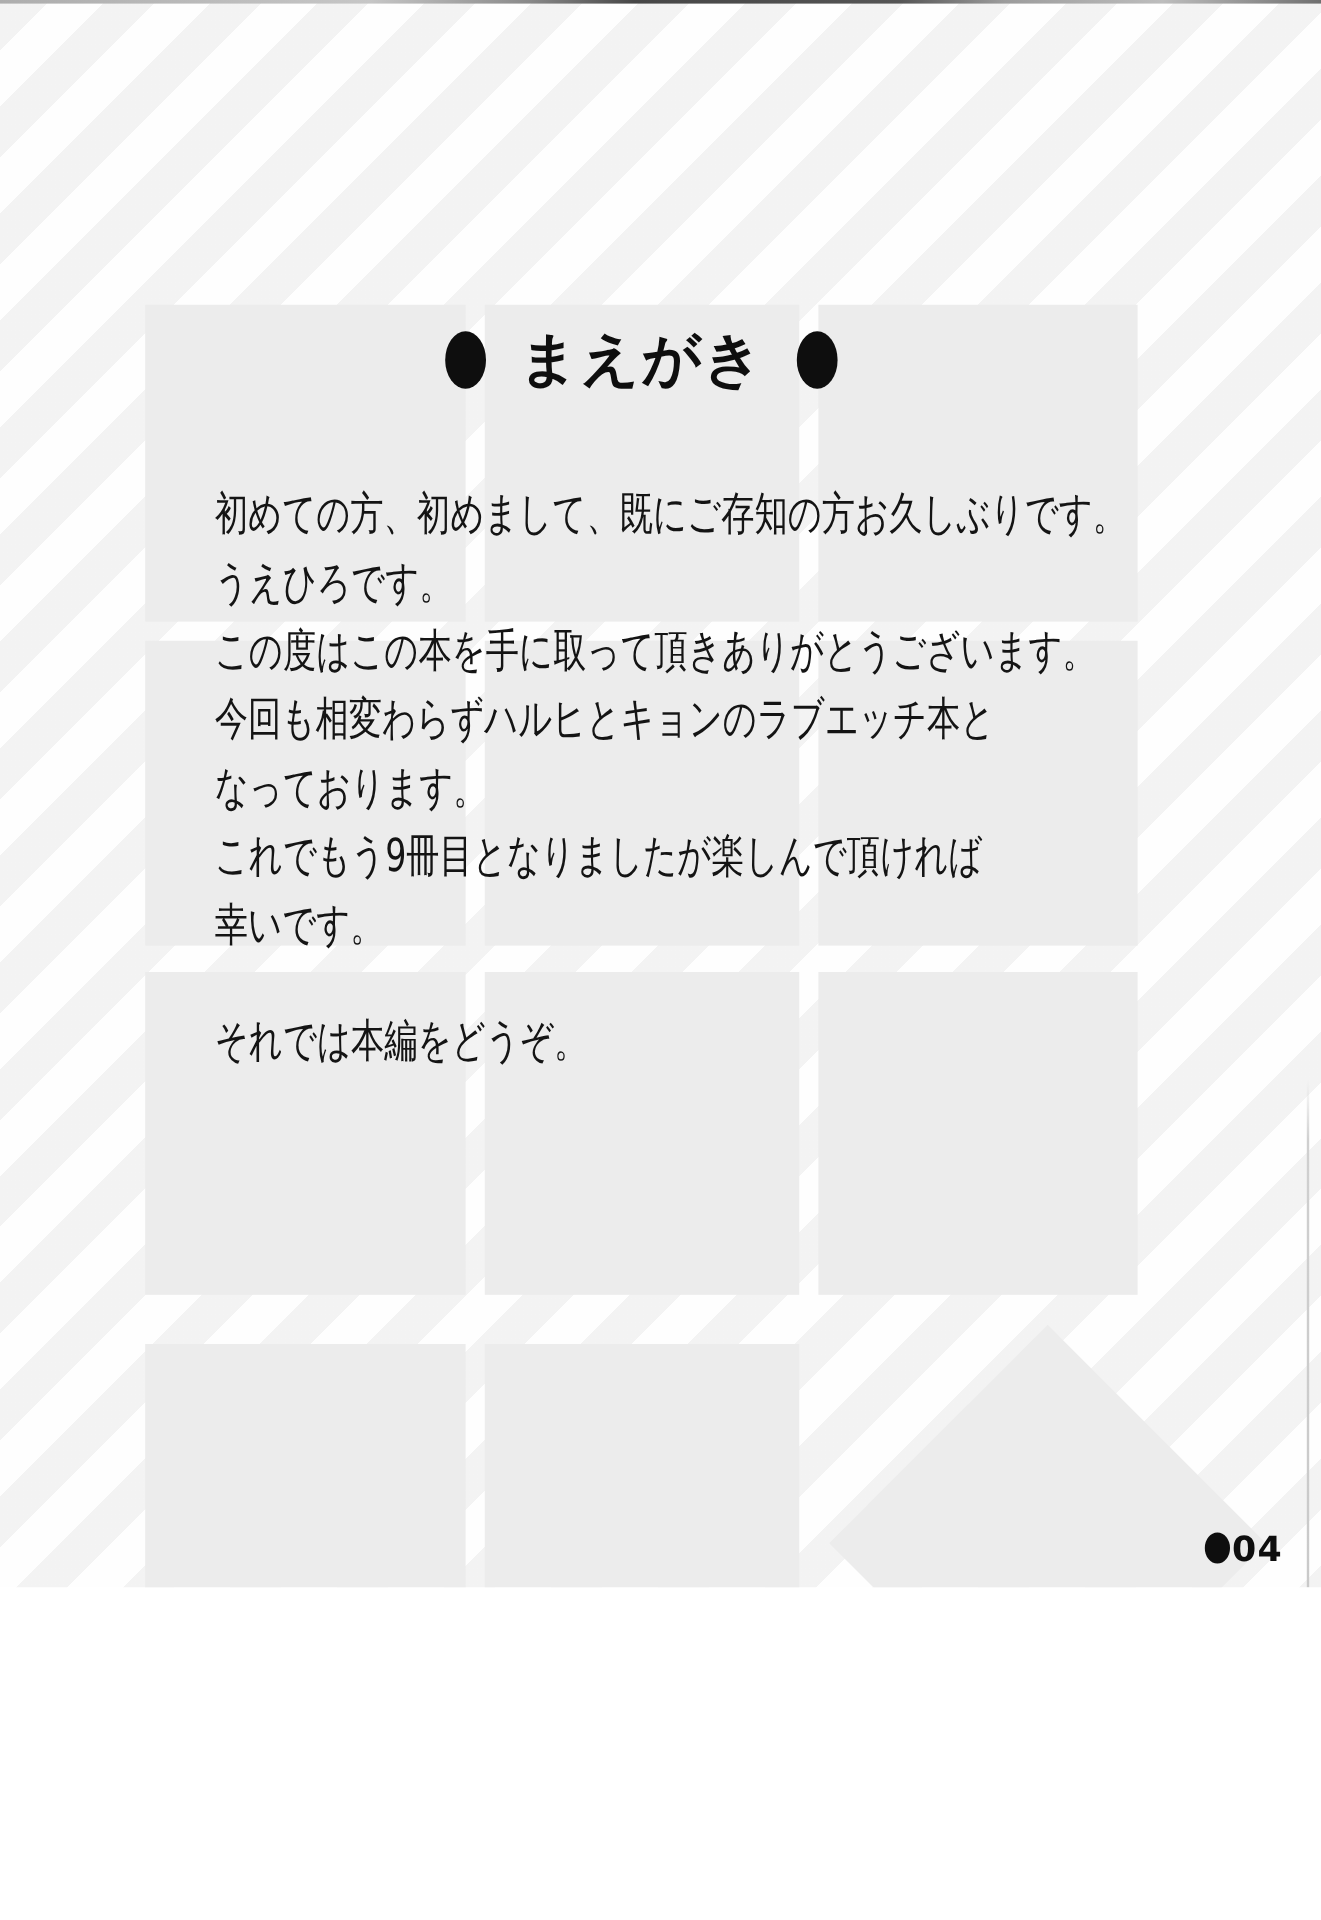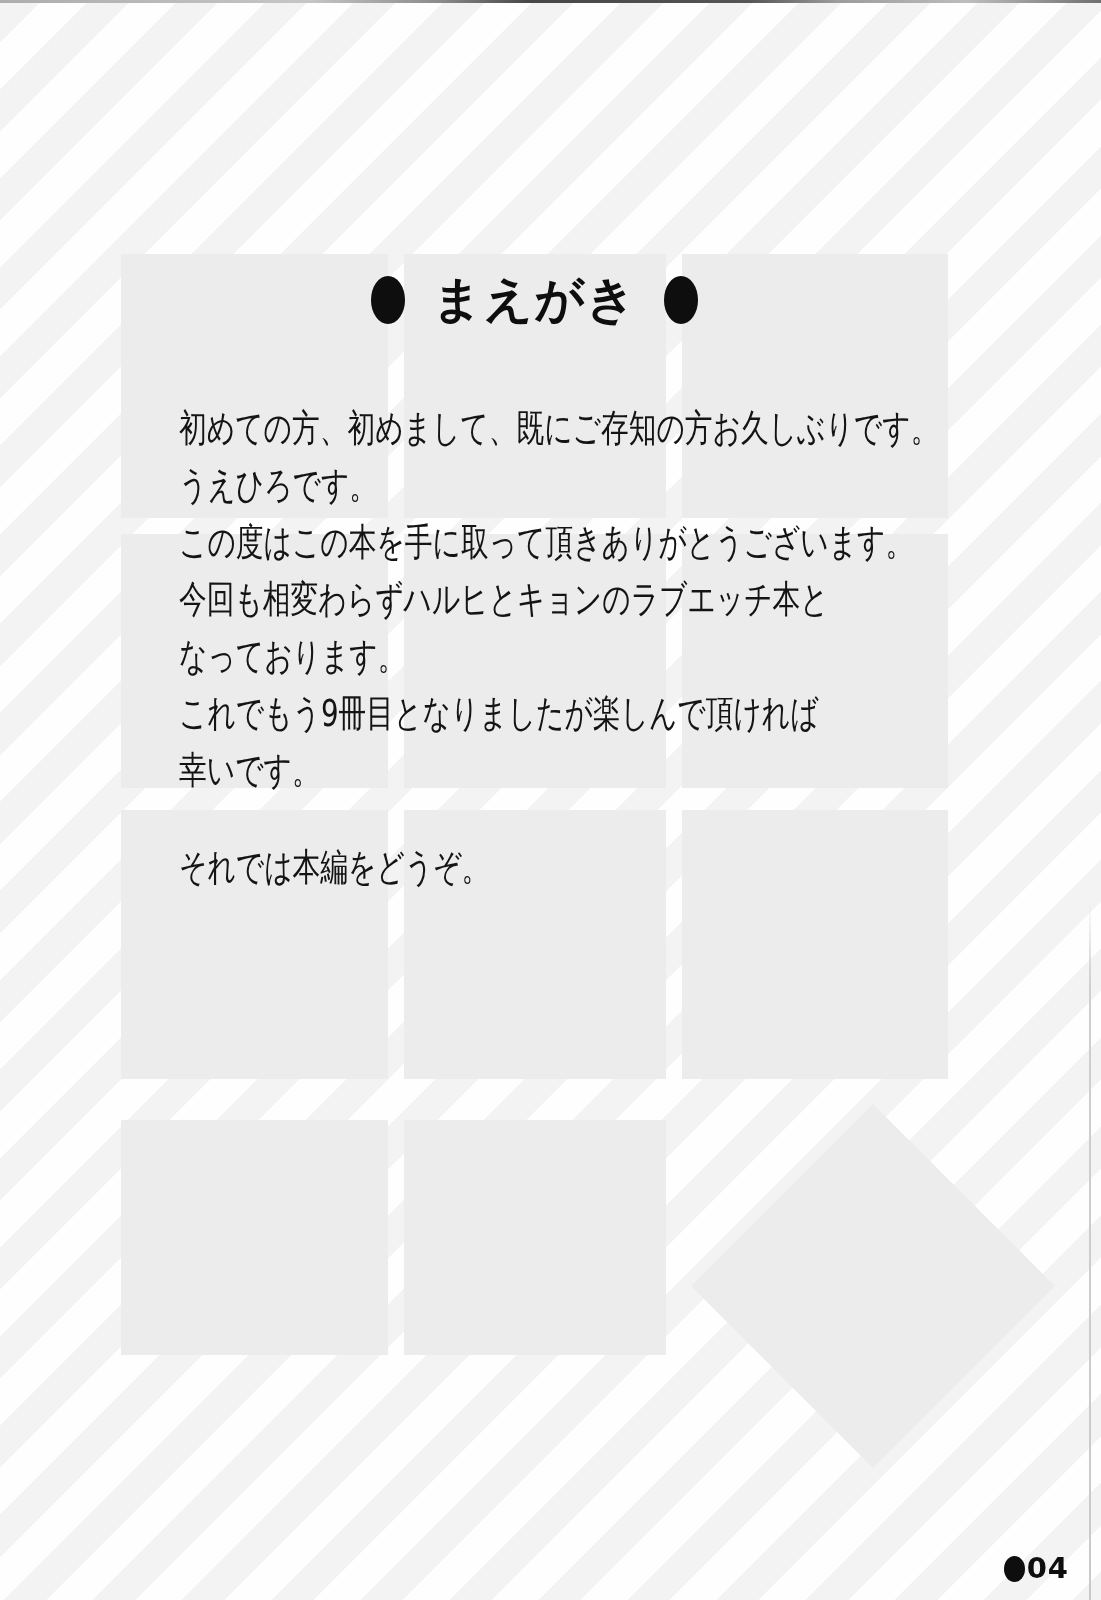--- a/index.html
+++ b/index.html
@@ -1,17 +1,17 @@
 <!DOCTYPE html>
 <html><head>
 <meta charset="utf-8">
 <style>
   html,body { margin:0; padding:0; background:#ffffff; }
   .page {
-    position:relative; width:1101px; height:1600px; overflow:hidden;
+    position:relative; width:1101px; height:1323px; overflow:hidden;
     background:
       repeating-linear-gradient(135deg, rgba(0,0,0,0.042) 0 30px, rgba(0,0,0,0) 30px 63px),
       #fefefe;
     font-family:"DejaVu Sans","Liberation Sans",sans-serif;
     color:#161616;
   }
   .top-edge {
     position:absolute; top:0; left:0; right:0; height:3px;
     background:linear-gradient(to right,
       #adadad 0%, #c6c6c6 28%, #8a8a8a 40%, #474747 48%,
@@ -47,21 +47,21 @@
   }
   .closing-block {
     position:absolute; left:179px; top:839px;
     font-size:38px; line-height:57px; white-space:nowrap;
     transform:scaleX(0.73); transform-origin:0 0;
     color:#141414;
   }
   .body-line { display:block; }
   .page-num {
     position:absolute; right:32px; bottom:17px;
-    display:flex; align-items:center; gap:2px;
+    display:flex; gap:2px;
   }
   .bullet-small {
     width:21px; height:26px; background:#0e0e0e; border-radius:50%;
     flex:0 0 auto;
   }
   .page-num-text {
     font-size:29px; font-weight:bold; color:#0e0e0e; letter-spacing:1px;
     line-height:1;
   }
 </style>

